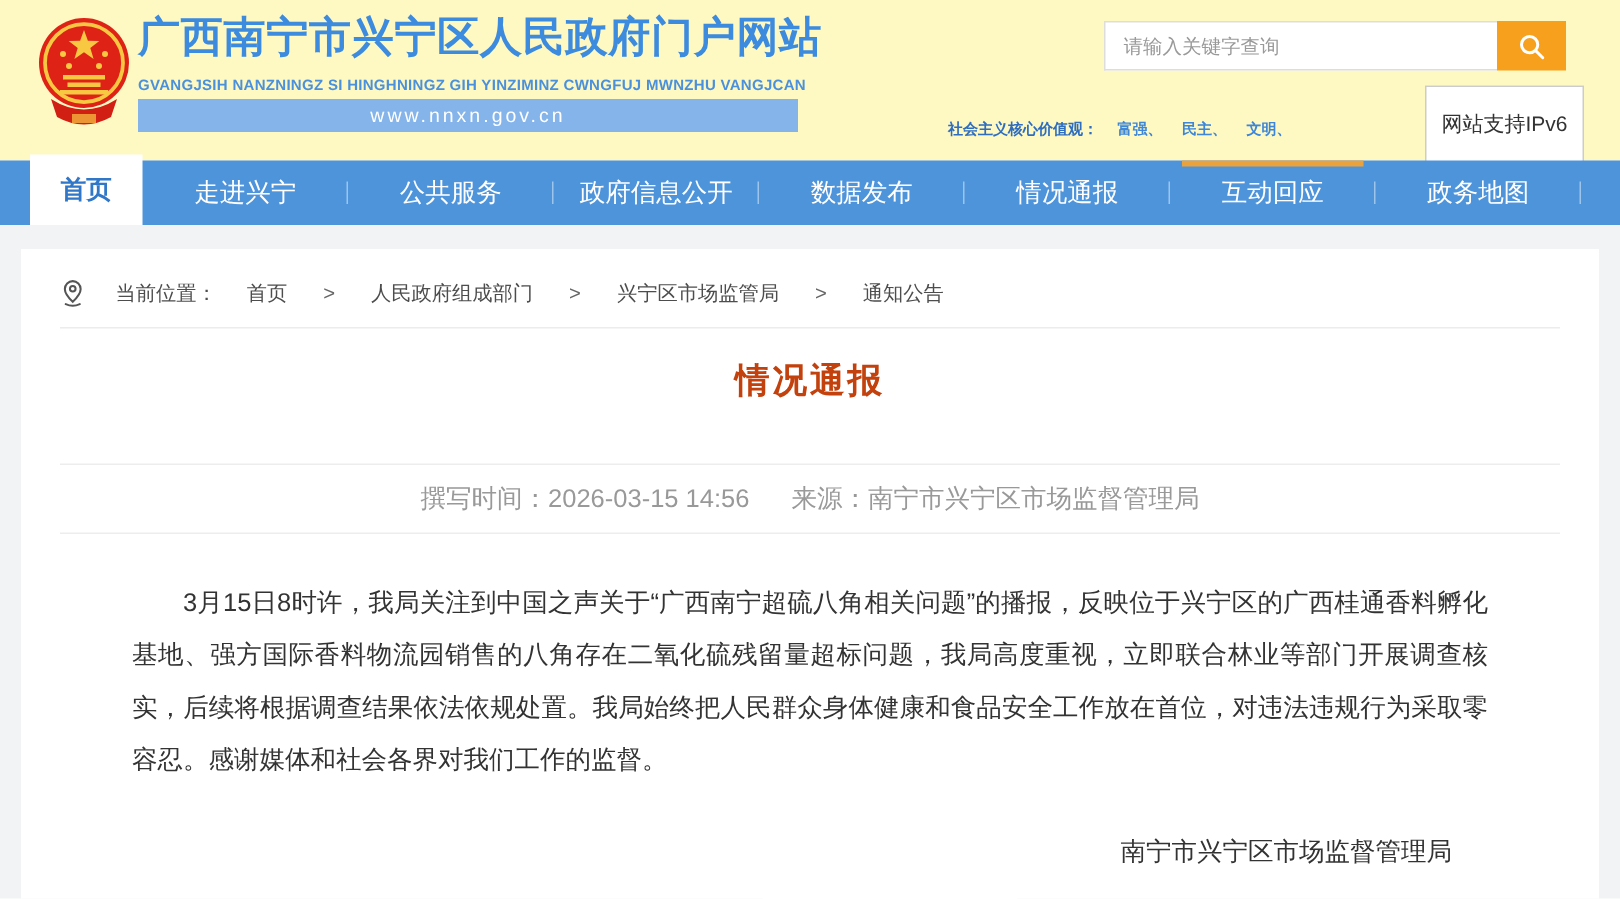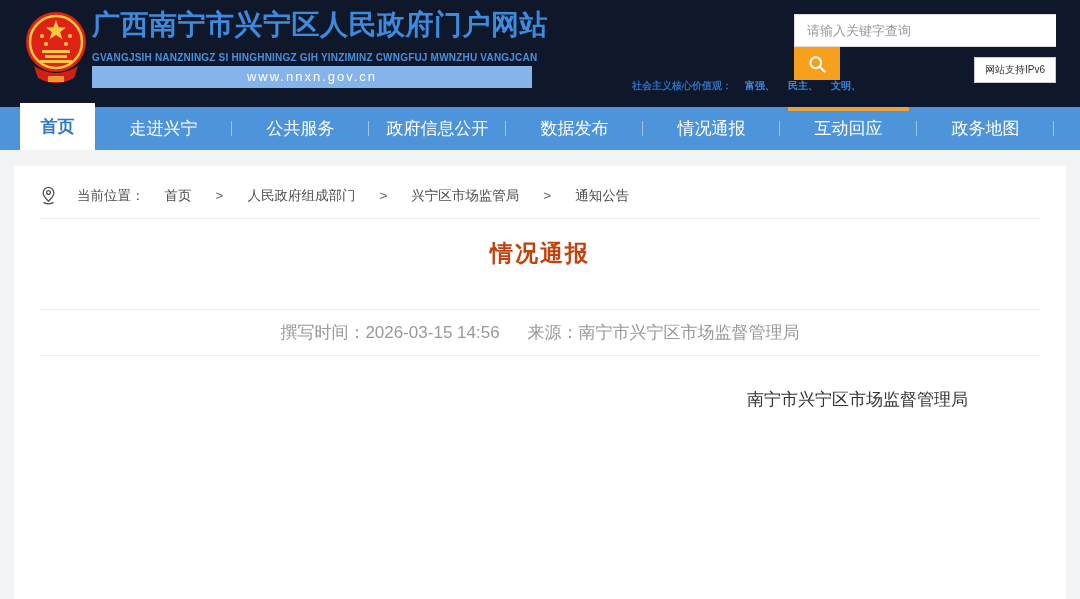--- a/index.html
+++ b/index.html
@@ -2,49 +2,49 @@
 <html><head>
 <meta charset="utf-8">
 <style>
   * { margin:0; padding:0; box-sizing:border-box; }
   html,body { width:1080px; height:599px; overflow:hidden; }
   body {
     font-family:"Liberation Sans","DejaVu Sans",sans-serif;
     background:#f2f3f4; color:#333;
   }
   
-  .header { position:relative; height:107px; background:#0f172a; }
+  .header { position:relative; height:107px; background:#fef9c3; }
   .emblem { position:absolute; left:24px; top:10px; width:64px; height:78px; }
   .brand { position:absolute; left:92px; top:9px; width:440px; }
   .site-title {
     color:#3d8bdf; font-weight:bold; font-size:28px; letter-spacing:.5px;
     white-space:nowrap; line-height:32px;
   }
   .site-subtitle {
     color:#4a90dc; font-weight:bold; font-size:10px; white-space:nowrap;
     letter-spacing:.2px; margin-top:11px;
   }
   .site-url-bar {
     margin-top:3px; height:22px; background:#84b4ea; color:#fff;
     font-size:13px; letter-spacing:2px; text-align:center; line-height:22px;
   }
-  .search-row { position:absolute; top:14px; right:24px; display:flex;flex-direction:column; }
+  .search-row { position:absolute; top:14px; right:36px; display:flex; }
   .search-input {
     width:262px; height:33px; border:1px solid #ddd; border-right:none;
     padding:0 12px; font-size:13px; color:#333; outline:none;
     font-family:inherit;
   }
   .search-input::placeholder { color:#999; }
   .search-btn {
     width:46px; height:33px; background:#f6a01e; border:none; cursor:pointer;
     display:flex; align-items:center; justify-content:center;
   }
   .ipv6-badge {
     position:absolute; top:57px; right:24px; border:1px solid #ccc;
-    background:#fff; font-size:10px; color:#333; padding:5px 10px;
+    background:#fff; font-size:14px; color:#333; padding:16px 10px;
   }
   .core-values {
     position:absolute; left:632px; top:79px; font-size:10px; font-weight:bold;
     white-space:nowrap;
   }
   .core-values .cv-label { color:#2e6dc0; }
   .core-values .cv-item { color:#3e86d8; margin-left:13px; }
   
   .nav { position:relative; height:43px; background:#4e94db; }
   .nav-inner { display:flex; height:100%; padding-left:20px; }
@@ -168,19 +168,22 @@
     <span>通知公告</span>
   </div>
   <div class="breadcrumb-divider"></div>
 
   <h1 class="article-title">情况通报</h1>
 
   <div class="meta-row">
     <span>撰写时间：</span><span>2026-03-15 14:56</span><span class="meta-src">来源：</span><span>南宁市兴宁区市场监督管理局</span>
   </div>
 
+  <div class="article-body">
+    <p>3月15日8时许，我局关注到中国之声关于“广西南宁超硫八角相关问题”的播报，反映位于兴宁区的广西桂通香料孵化基地、强方国际香料物流园销售的八角存在二氧化硫残留量超标问题，我局高度重视，立即联合林业等部门开展调查核实，后续将根据调查结果依法依规处置。我局始终把人民群众身体健康和食品安全工作放在首位，对违法违规行为采取零容忍。感谢媒体和社会各界对我们工作的监督。</p>
+  </div>
 
   <div class="signature-block">
     <div class="sig-name">南宁市兴宁区市场监督管理局</div>
 
   </div>
 
 </div>
 
 </body></html>

